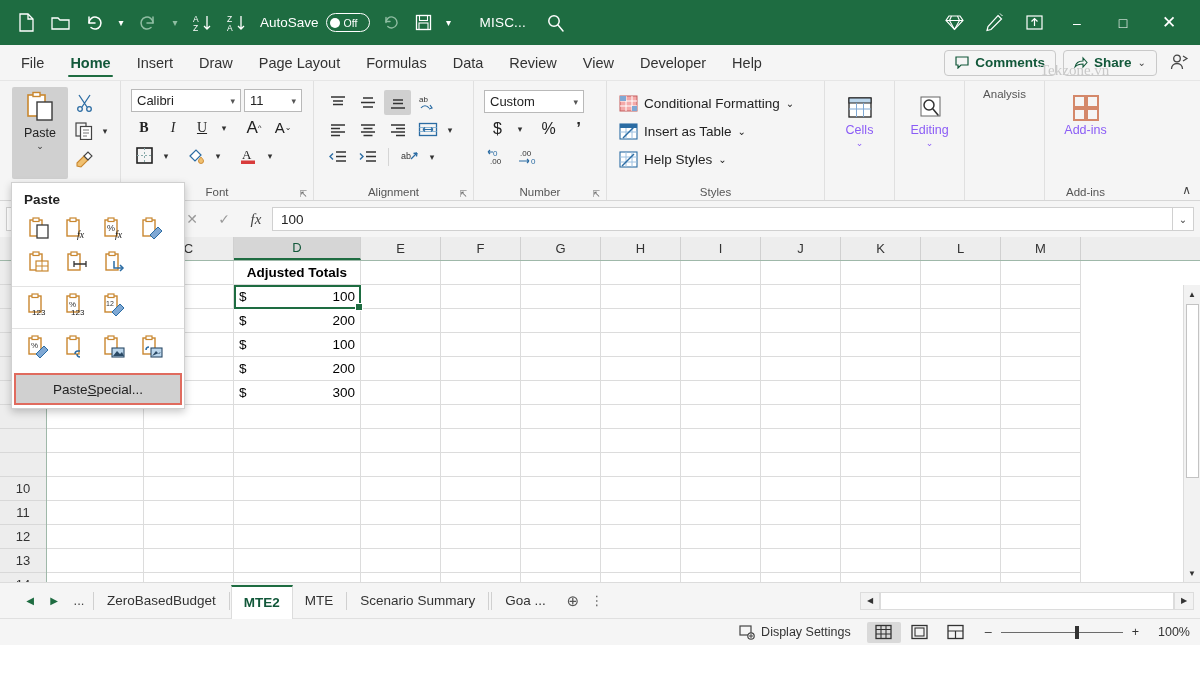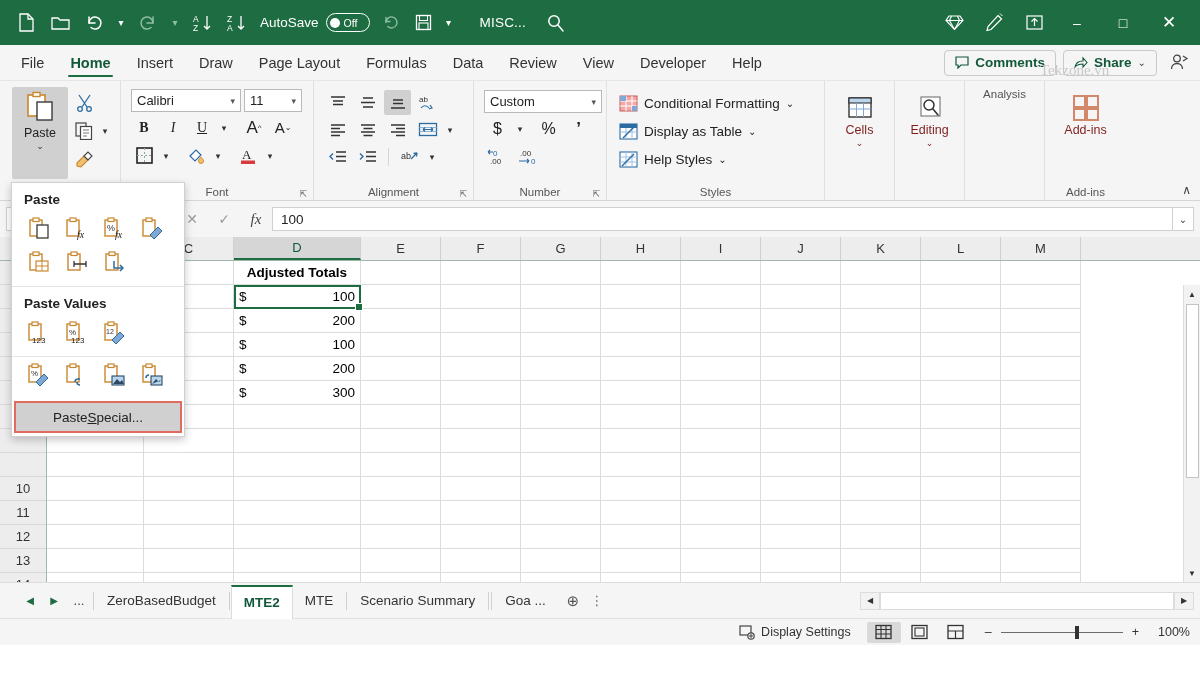--- a/index.html
+++ b/index.html
@@ -117,21 +117,21 @@
   
   .numgrid { display:flex; flex-direction:column; gap:3px; padding:3px 4px; }
 
   
   .stylescol { display:flex; flex-direction:column; gap:3px; padding:4px 6px; }
   .styleitem { display:flex; align-items:center; gap:6px; font-size:13.5px; color:#222; height:25px; }
 
   
   .vbtn {
     width:62px; display:flex; flex-direction:column; align-items:center; padding-top:6px;
-    font-size:12.5px; color:#7f1d1d; text-align:center; line-height:1.15;
+    font-size:12.5px; color:#8b5cf6; text-align:center; line-height:1.15;
   }
   .vbtn .chev { font-size:9px; margin-top:1px; }
   .collapse-rib { position:absolute; right:9px; bottom:3px; font-size:12px; color:#444; }
 
   
   .fbar { height:36px; background:#F5F5F5; display:flex; align-items:center; padding:0 6px; gap:0; }
   .namebox {
     width:170px; height:24px; background:#fff; border:1px solid #d0d0d0;
     display:flex; align-items:center; padding:0 6px; font-size:13px;
   }
@@ -590,21 +590,21 @@
       </div>
       <div class="rgroup-label">
         <span>Alignment</span>
         <span class="dlg-launch">⇱</span>
       </div>
     </div>
 
     <div class="rgroup" style="width:133px">
       <div class="rgroup-body">
         <div class="numgrid">
-          <div class="combo" style="width:118px">
+          <div class="combo" style="width:100px">
             <span>Custom</span>
             <span class="cv">▾</span>
           </div>
           <div class="agrow">
             <div class="abtn" style="font-size:16px">$</div>
             <div class="chev-sm">▾</div>
             <div class="abtn" style="font-size:16px;margin-left:6px">%</div>
             <div class="abtn" style="font-size:17px;font-weight:bold">’</div>
           </div>
           <div class="agrow">
@@ -648,21 +648,21 @@
           </div>
           <div class="styleitem">
             <span>
               <svg width="19" height="17" viewBox="0 0 19 17">
                   <rect x="1" y="1" width="17" height="15" fill="#fff" stroke="#2B6CA3" stroke-width="1.1"></rect>
                   <rect x="1" y="1" width="17" height="4" fill="#2B6CA3"></rect>
                   <path d="M1 9h17M7 5v11M13 5v11" stroke="#9CC0E0" stroke-width="1"></path>
                   <path d="M4 15l11-11" stroke="#2B6CA3" stroke-width="1.4"></path>
                 </svg>
             </span>
-            <span>Display as Table</span>
+            <span>Insert as Table</span>
             <span class="cv" style="font-size:10px">⌄</span>
           </div>
           <div class="styleitem">
             <span>
               <svg width="19" height="17" viewBox="0 0 19 17">
                   <rect x="1" y="1" width="17" height="15" fill="#fff" stroke="#2B6CA3" stroke-width="1.1"></rect>
                   <path d="M1 6h17M1 11h17M7 1v15M13 1v15" stroke="#9CC0E0" stroke-width="1"></path>
                   <path d="M3 15l12-12" stroke="#2B6CA3" stroke-width="1.4"></path>
                 </svg>
             </span>
@@ -1133,21 +1133,20 @@
         <svg width="21" height="23" viewBox="0 0 21 23">
             <rect x="1" y="3" width="12" height="16" fill="#fff" stroke="#C9872F" stroke-width="1.4"></rect>
             <rect x="4" y="1" width="6" height="3.5" fill="#fff" stroke="#C9872F" stroke-width="1.2"></rect>
             <path d="M9 10v7h8" fill="none" stroke="#2B6CA3" stroke-width="1.5"></path>
             <path d="M15 14l3 3-3 3" fill="none" stroke="#2B6CA3" stroke-width="1.5"></path>
           </svg>
       </div>
     </div>
 
     <div class="pm-sep"></div>
-    <div class="pm-head">Paste Values</div>
     <div class="pm-icons">
       <div class="pm-ico">
         <svg width="22" height="23" viewBox="0 0 22 23">
             <rect x="1" y="3" width="12" height="16" fill="#fff" stroke="#C9872F" stroke-width="1.4"></rect>
             <rect x="4" y="1" width="6" height="3.5" fill="#fff" stroke="#C9872F" stroke-width="1.2"></rect>
             <text x="4" y="22" font-size="8" fill="#222" font-family="Liberation Sans">123</text>
           </svg>
       </div>
       <div class="pm-ico">
         <svg width="22" height="23" viewBox="0 0 22 23">

